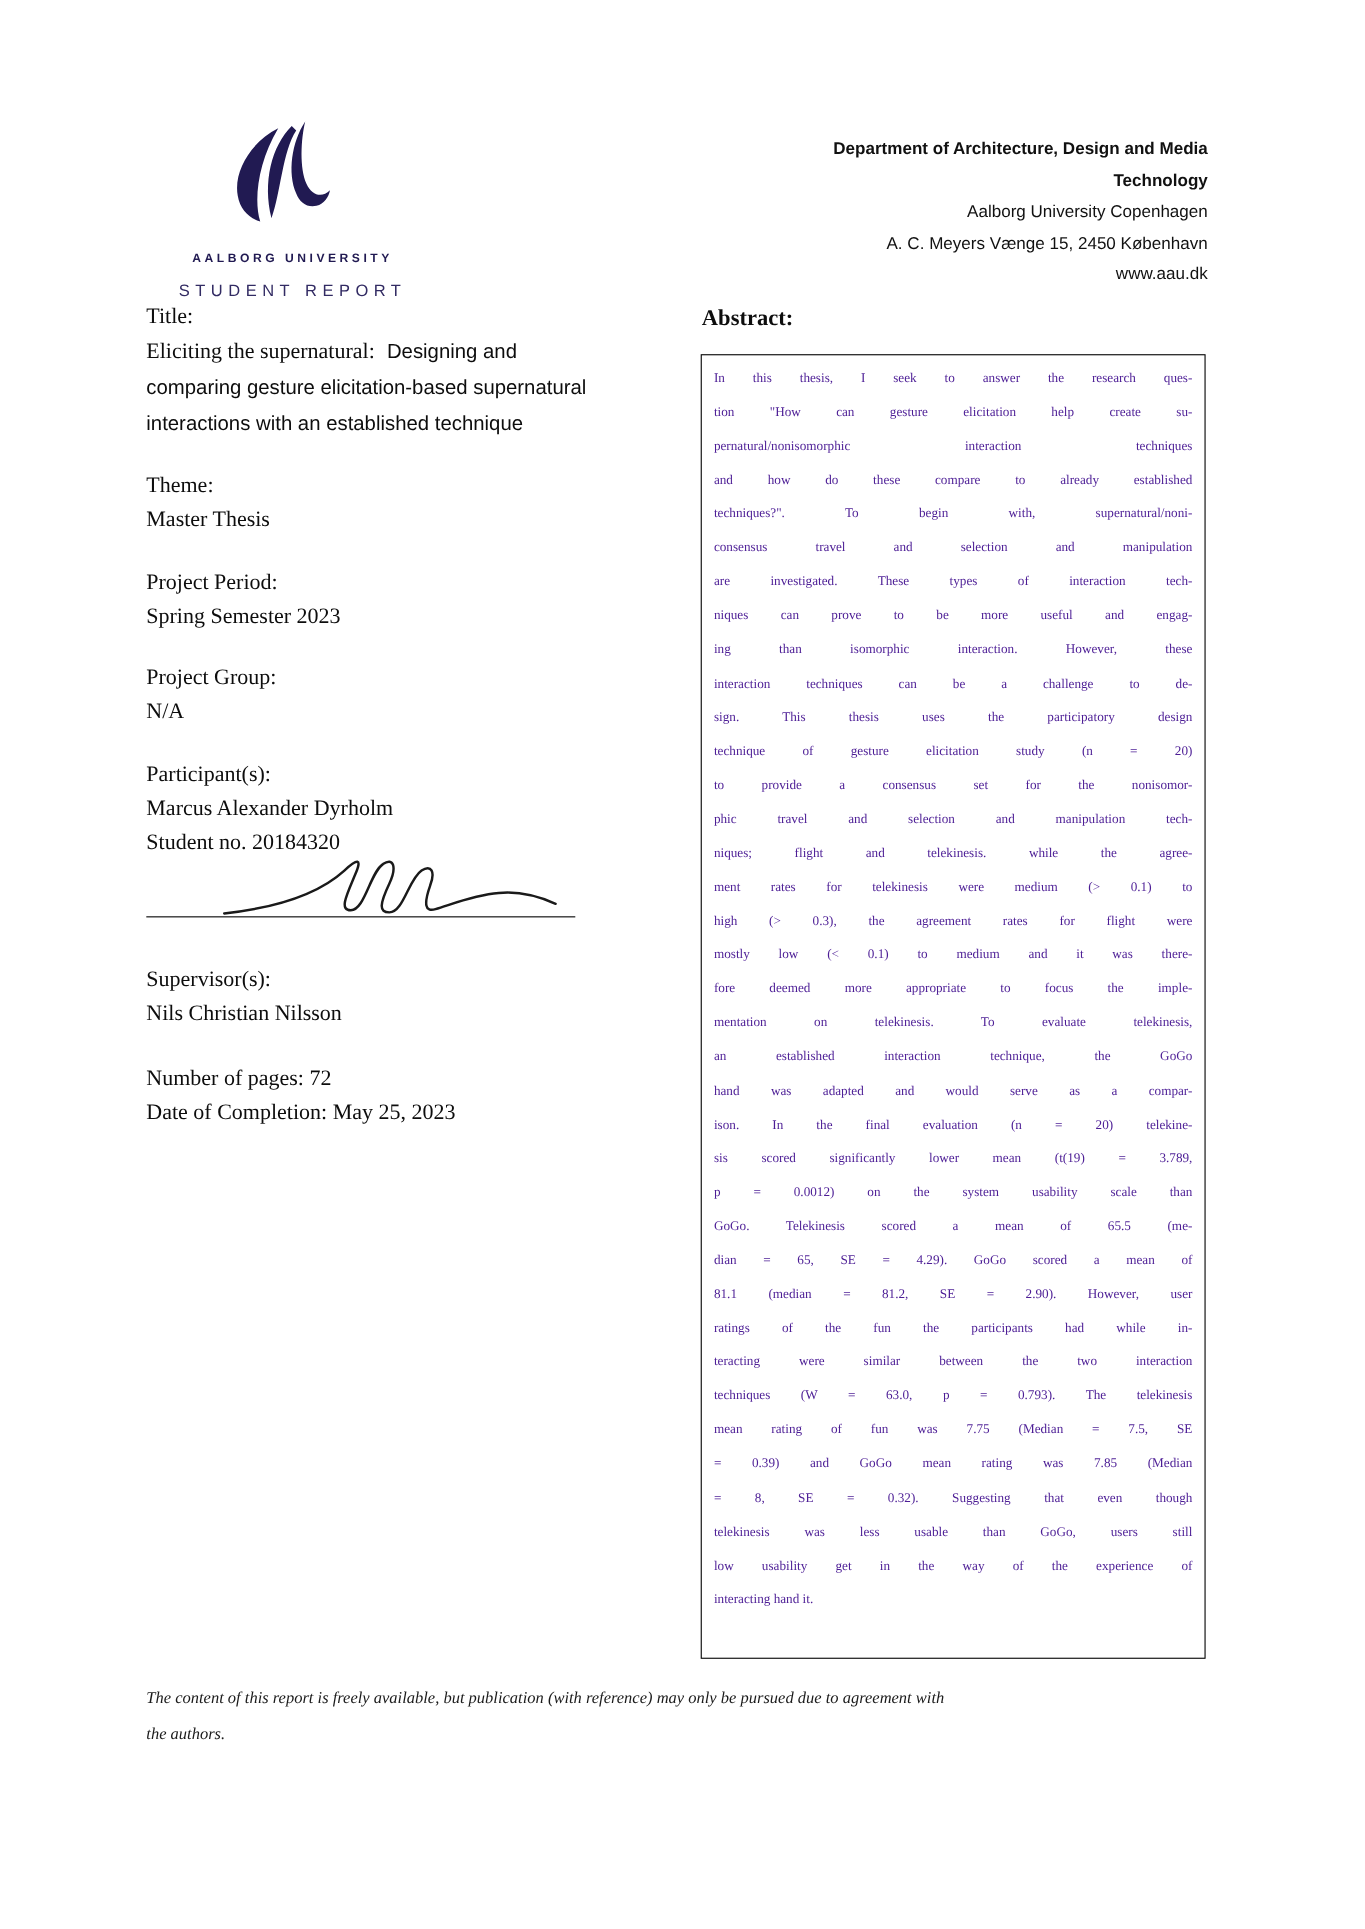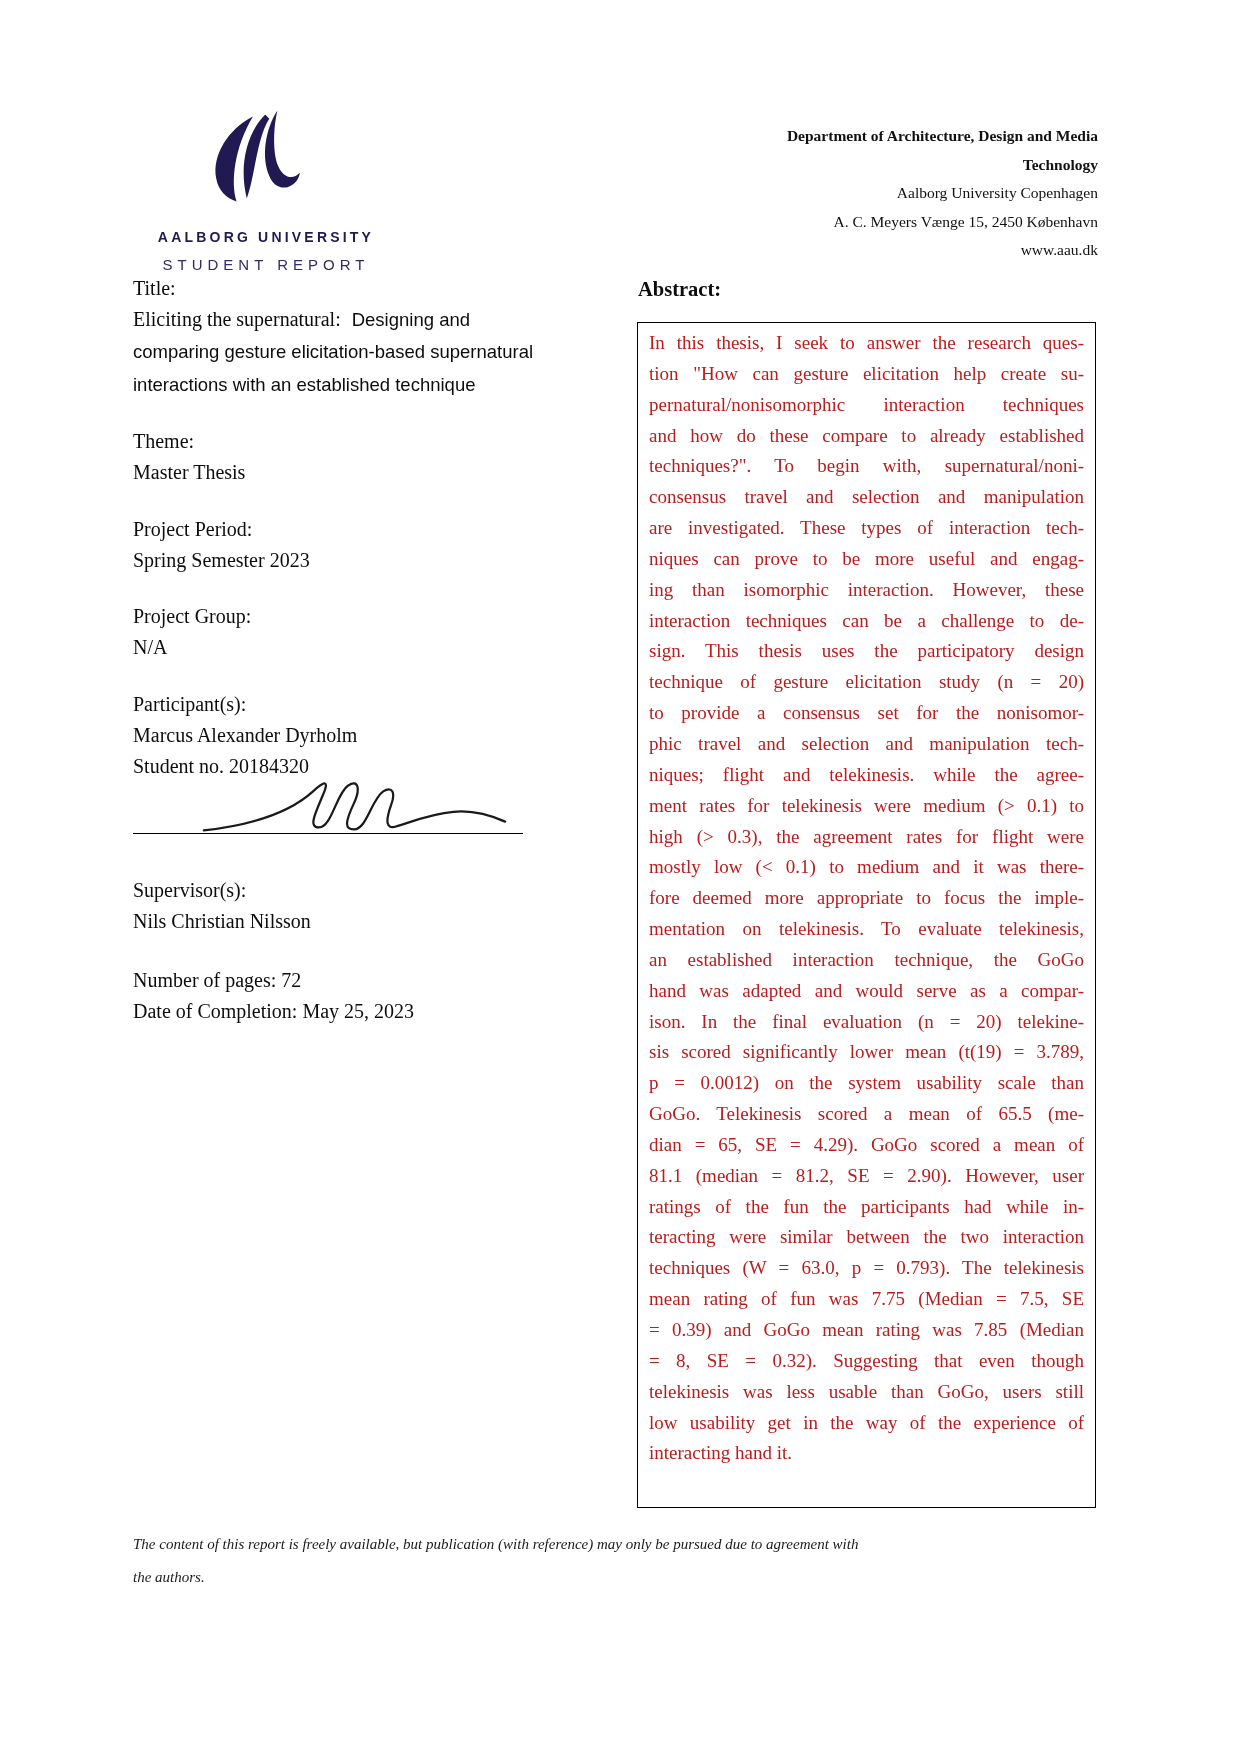--- a/index.html
+++ b/index.html
@@ -11,53 +11,53 @@
     font-family:"Liberation Serif",serif;
     color:#0d0d0d;
     overflow:hidden;
   }
   .abs{position:absolute;white-space:nowrap;}
   
   .logo{left:210px;top:108px;width:92px;height:98px;}
   .uni-name{
     left:133px;top:229px;width:266px;text-align:center;
     font-family:"Liberation Sans",sans-serif;font-weight:700;
-    font-size:14px;letter-spacing:3.2px;color:#211a52;
+    font-size:11px;letter-spacing:3.2px;color:#211a52;
   }
   .report-type{
     left:133px;top:256px;width:266px;text-align:center;
     font-family:"Liberation Sans",sans-serif;font-weight:400;
     font-size:15px;letter-spacing:5px;color:#322b63;
   }
   
   .lline{left:133px;font-size:20px;}
   .lbl{font-weight:400;}
   .title-sans{font-family:"Liberation Sans",sans-serif;font-size:18.5px;}
   .sig-line{
     left:133px;top:833px;width:390px;height:0;
     border-bottom:1.4px solid #000;
   }
   .sig-svg{left:196px;top:768px;width:316px;height:78px;}
   
   .dept{
     left:598px;top:122px;width:500px;text-align:right;
-    font-family:Liberation Serif, serif;font-size:15.5px;
+    font-family:Liberation Sans, sans-serif;font-size:15.5px;
     line-height:28.5px;color:#111;
   }
   .dept .dl-bold{font-weight:700;}
   .abstract-label{left:638px;top:278px;font-size:20.5px;font-weight:700;}
   .abstract-box{
     left:637px;top:322px;width:459px;height:1186px;
     border:1.6px solid #000;box-sizing:border-box;
     padding:5px 11px;
   }
   .abstract-box .abs-line{
-    font-size:19px;line-height:30.85px;
+    font-size:12px;line-height:30.85px;
     text-align:justify;text-align-last:justify;
-    white-space:normal;color:#b91c1c;
+    white-space:normal;color:#4c1d95;
   }
   .abstract-box .abs-line:last-child{text-align-last:left;}
   
   .footer{
     left:133px;top:1528px;width:1000px;
     font-style:italic;font-size:15px;line-height:33px;color:#1a1a1a;
   }
   .footer div{white-space:nowrap;}
 </style>
 </head>

